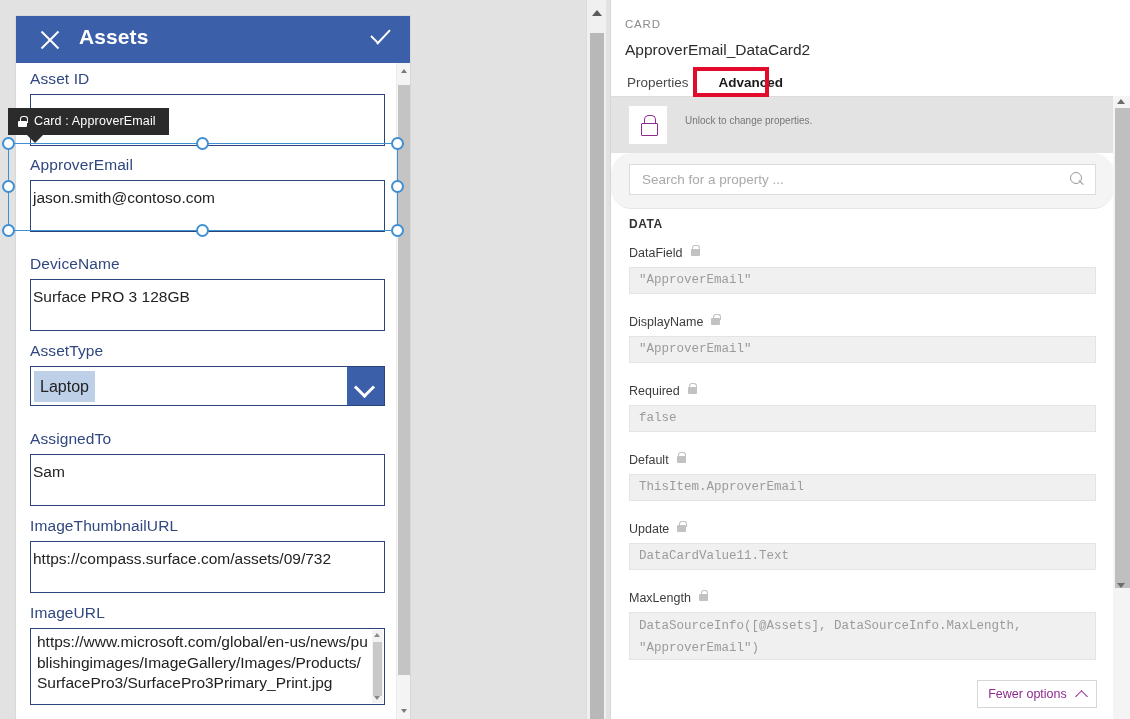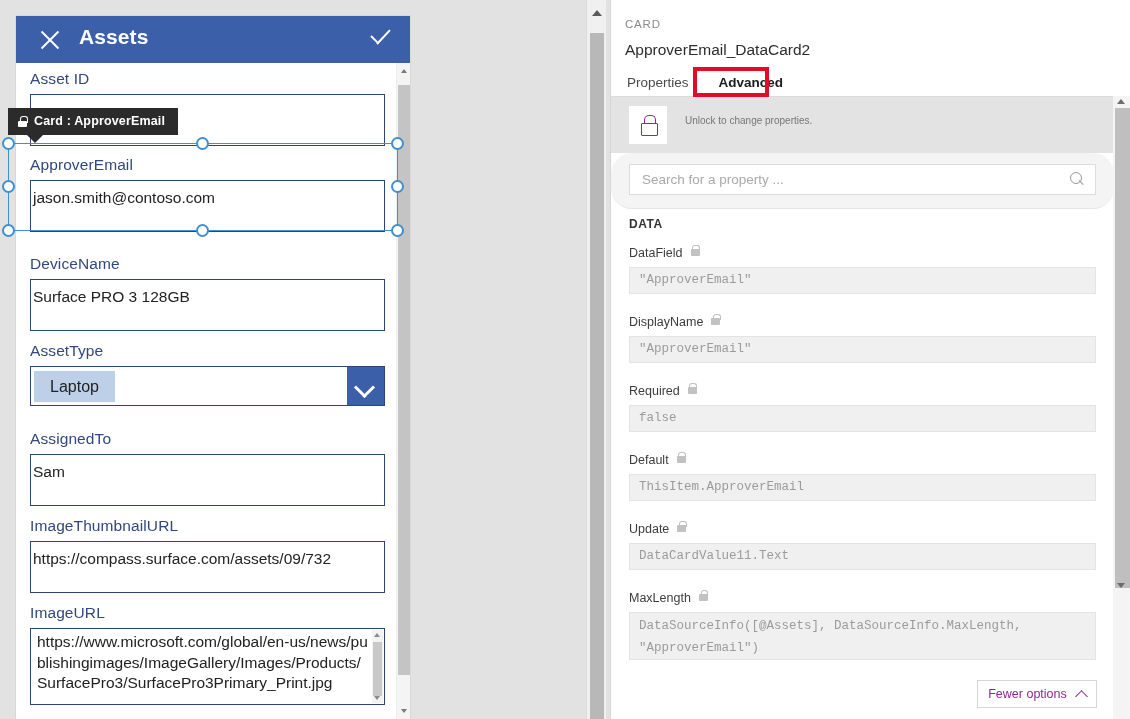--- a/index.html
+++ b/index.html
@@ -74,21 +74,21 @@
     font-size: 15.5px; color: #222; line-height: 34px;
     padding: 0 2px; white-space: nowrap; overflow: hidden;
   }
   .field-input.empty { color: transparent; }
 
   
   .dd-wrap { position: relative; height: 40px; border: 1px solid #2b4479; background:#fff; }
   .dd-sel {
     position: absolute; left: 3px; top: 4px; height: 31px;
     background: #bdd0e8; color: #222; font-size: 16px;
-    line-height: 31px; padding: 0 16px;
+    line-height: 31px; padding: 0 6px;
   }
   .dd-btn {
     position: absolute; right: 0; top: 0; width: 37px; height: 38px;
     background: #3c5fa9; cursor: pointer;
   }
   .dd-btn::after {
     content: ""; position: absolute; left: 10px; top: 13px;
     width: 12px; height: 12px; border-right: 3px solid #fff; border-bottom: 3px solid #fff;
     transform: rotate(45deg);
   }
@@ -162,21 +162,21 @@
   .h-ml { left: -7px; top: 50%; margin-top: -7px; }
   .h-mr { right: -7px; top: 50%; margin-top: -7px; }
   .h-bl { left: -7px; bottom: -7px; }
   .h-bc { left: 50%; margin-left: -7px; bottom: -7px; }
   .h-br { right: -7px; bottom: -7px; }
 
   
   #card-tooltip {
     position: absolute; left: 8px; top: 108px; height: 27px;
     background: #2b2b2b; color: #ffffff;
-    font-size: 12.5px; font-weight: 700; letter-spacing: .15px;
+    font-size: 12.5px; font-weight: 400; letter-spacing: .15px;
     padding: 0 13px 0 10px; line-height: 27px; white-space: nowrap;
     display: flex; align-items: center; gap: 7px;
   }
   #card-tooltip::after {
     content: ""; position: absolute; left: 18px; bottom: -8px;
     width: 0; height: 0; border-left: 9px solid transparent;
     border-right: 9px solid transparent; border-top: 9px solid #2b2b2b;
   }
   .tt-lock { width: 9px; height: 11px; position: relative; flex: none; }
   .tt-lock::before {

